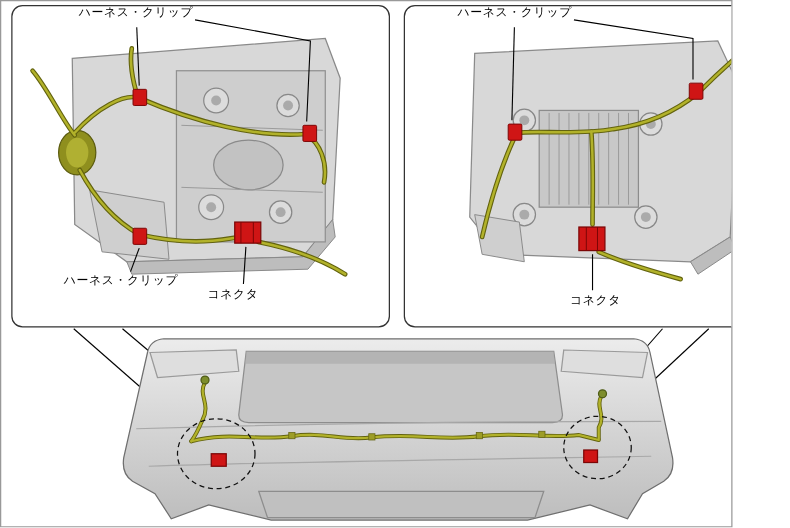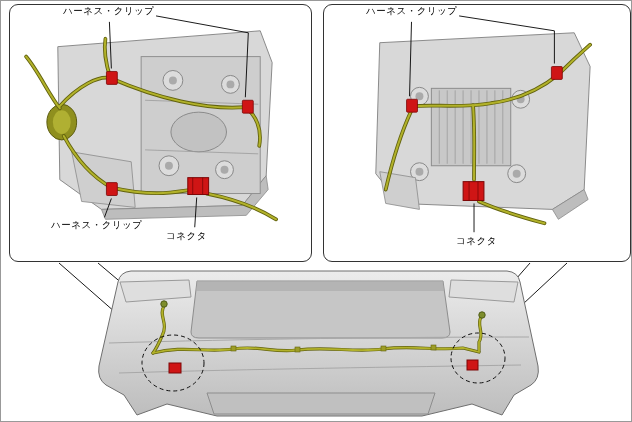--- a/index.html
+++ b/index.html
@@ -1,21 +1,21 @@
 <!DOCTYPE html>
 <html><head>
 <meta charset="utf-8">
 <style>
   html,body{margin:0;padding:0;}
   body{
     width:632px;height:422px;background:#fff;
     font-family:"Liberation Sans","DejaVu Sans",sans-serif;
   }
   .page{
-    position:relative;width:632px;height:422px;
+    position:relative;width:586px;height:422px;
     border:1px solid #999;box-sizing:border-box;
     background:#fff;overflow:hidden;
   }
   .panel{
     position:absolute;border:1px solid #333;border-radius:9px;
     background:#fff;z-index:2;box-sizing:border-box;
   }
   .panel-left{left:8px;top:3px;width:303px;height:258px;}
   .panel-right{left:322px;top:3px;width:308px;height:258px;}
   .panel svg{width:100%;height:100%;display:block;border-radius:8px;}

